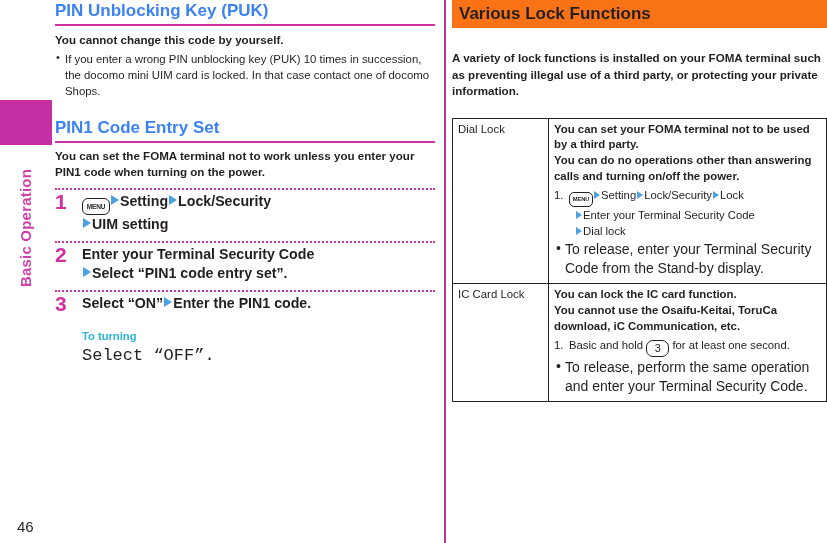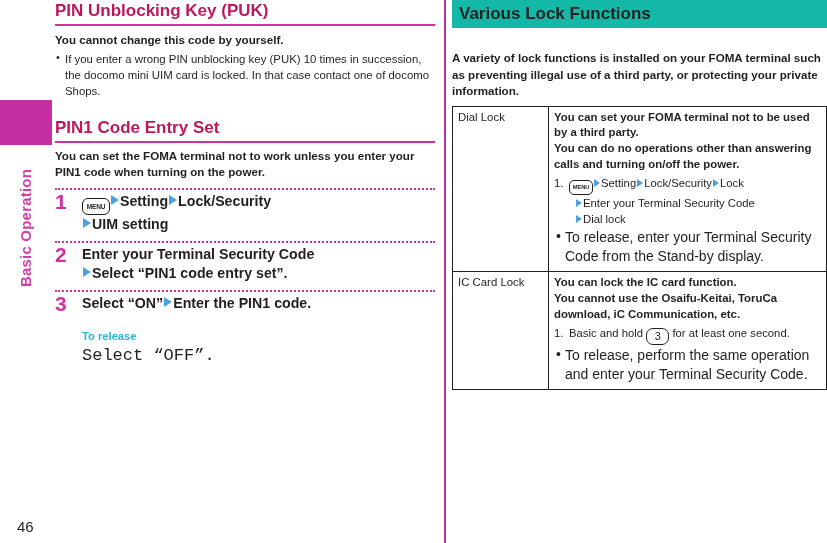--- a/index.html
+++ b/index.html
@@ -38,21 +38,21 @@
     position:absolute;left:444px;top:0;width:2px;height:543px;
     background:#c62fa3;
   }
 
   
   .colL{position:absolute;left:55px;top:0;width:380px;}
   .colR{position:absolute;left:452px;top:0;width:375px;}
 
   h2.sec{
     margin:0;padding:0 0 3px 0;
-    font-size:17px;font-weight:bold;color:#be185d;
+    font-size:17px;font-weight:bold;color:#3b82f6;
     border-bottom:2.5px solid #d1319f;
     line-height:1.25;
   }
 
   p.body{
     margin:0;font-size:11.6px;font-weight:bold;line-height:1.42;
     color:#231f20;
   }
 
   ul.bul{margin:0;padding:0;list-style:none;}
@@ -98,31 +98,31 @@
     vertical-align:0px;
   }
 
   .sub-ttl{
     color:#29b6d8;font-size:11.2px;font-weight:bold;line-height:1.35;
   }
   .sub-txt{font-size:17px;line-height:1.35;color:#231f20;font-family:Liberation Mono, monospace;}
 
   
   .rhead{
-    background:#14b8a6;
+    background:#f97316;
     padding:3px 0 4px 7px;
     font-size:17px;font-weight:bold;color:#231f20;
     line-height:1.25;
   }
   .rintro{
     margin:22px 0 0 0;font-size:11.6px;font-weight:bold;line-height:1.42;
   }
 
   table.lock{
-    border-collapse:collapse;margin-top:6px;width:375px;
+    border-collapse:collapse;margin-top:18px;width:375px;
     table-layout:fixed;
     padding-left:44px;
   }
   table.lock td{
     border:1.3px solid #231f20;
     vertical-align:top;
     padding:3px 5px 4px 5px;
   }
   td.c1{width:85px;font-size:11.4px;font-weight:normal;line-height:1.35;}
   td.c2{font-size:11.4px;font-weight:bold;line-height:1.38;}
@@ -198,21 +198,21 @@
 
     <div class="step">
       <span class="num">3</span>
       <div class="txt">
         <span>Select “ON”</span><span class="arrow"></span><span>Enter the PIN1 code.</span>
       </div>
     </div>
 
     <div style="height:16px"></div>
     <div style="padding-left:27px">
-      <div class="sub-ttl">To release</div>
+      <div class="sub-ttl">To turning</div>
       <div class="sub-txt">Select “OFF”.</div>
     </div>
 
   </div>
 
   <div class="colR">
 
     <div class="rhead">Various Lock Functions</div>
     <p class="rintro">A variety of lock functions is installed on your FOMA terminal such as preventing illegal use of a third party, or protecting your private information.</p>
 

